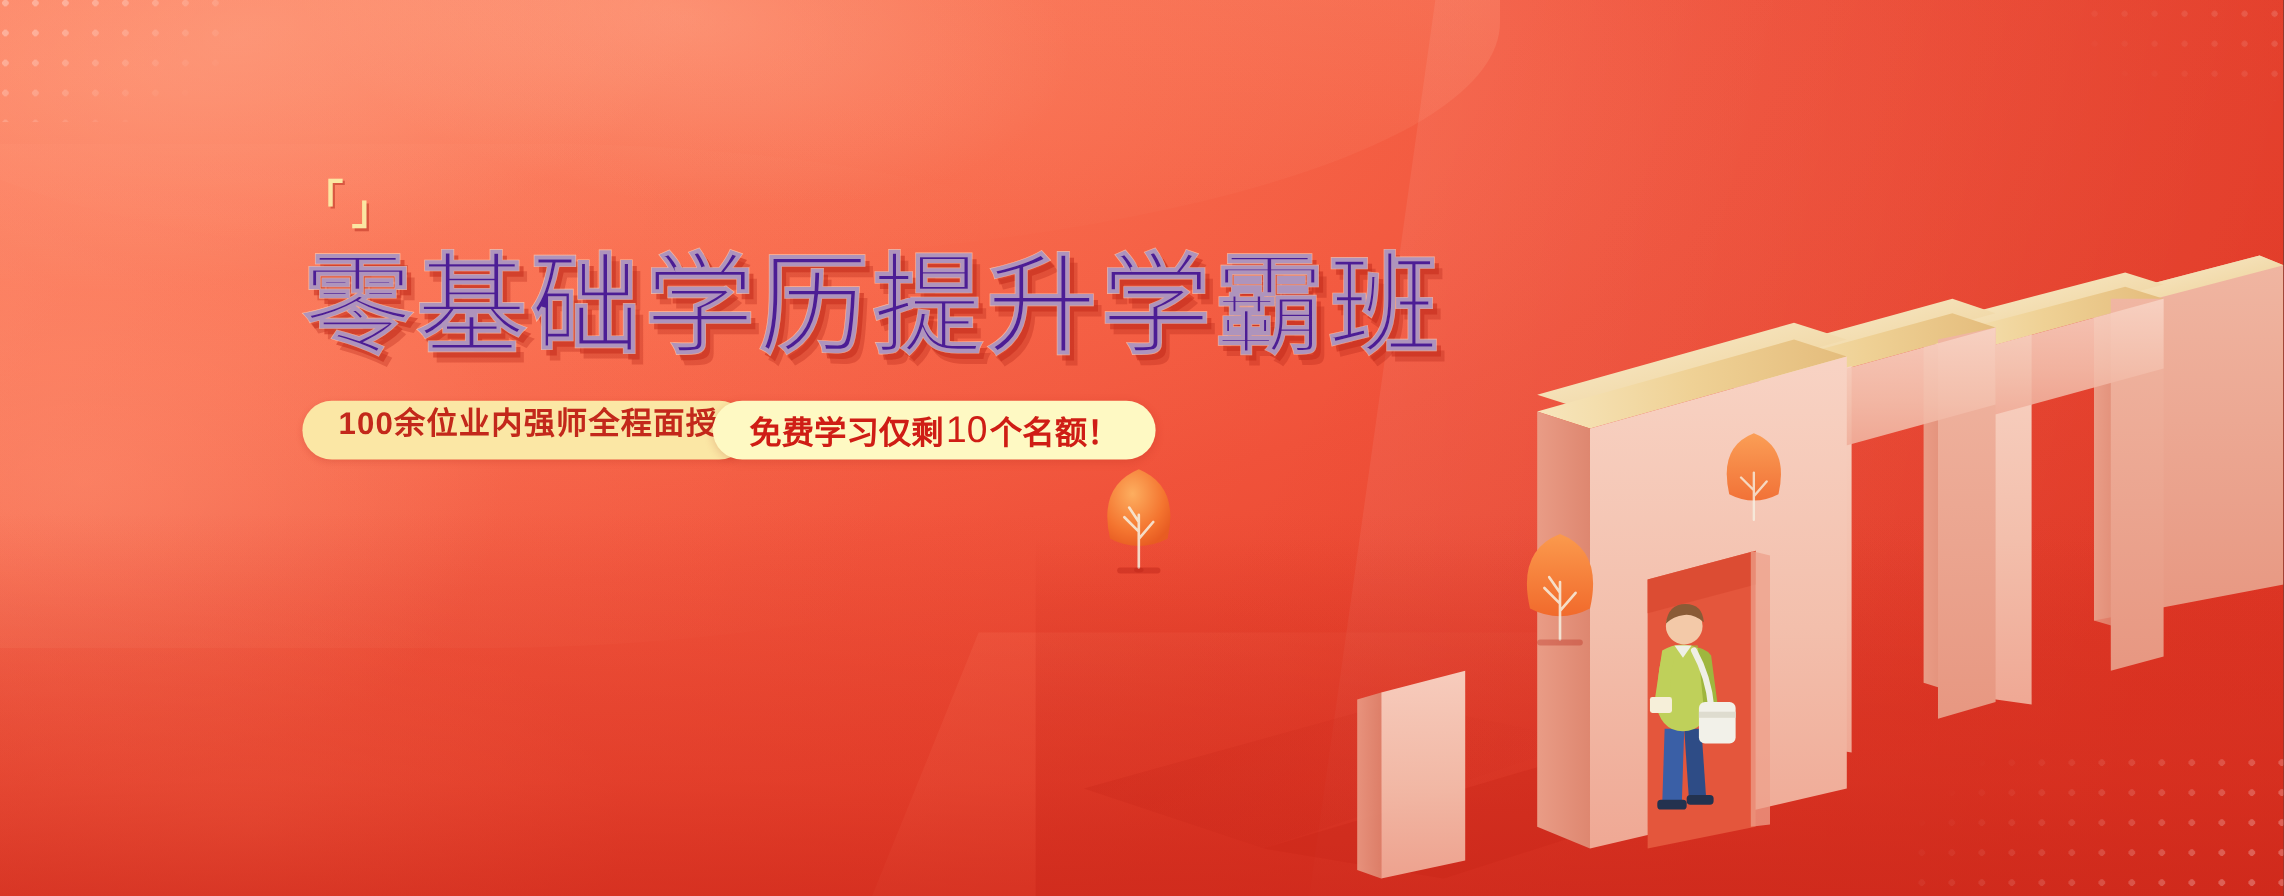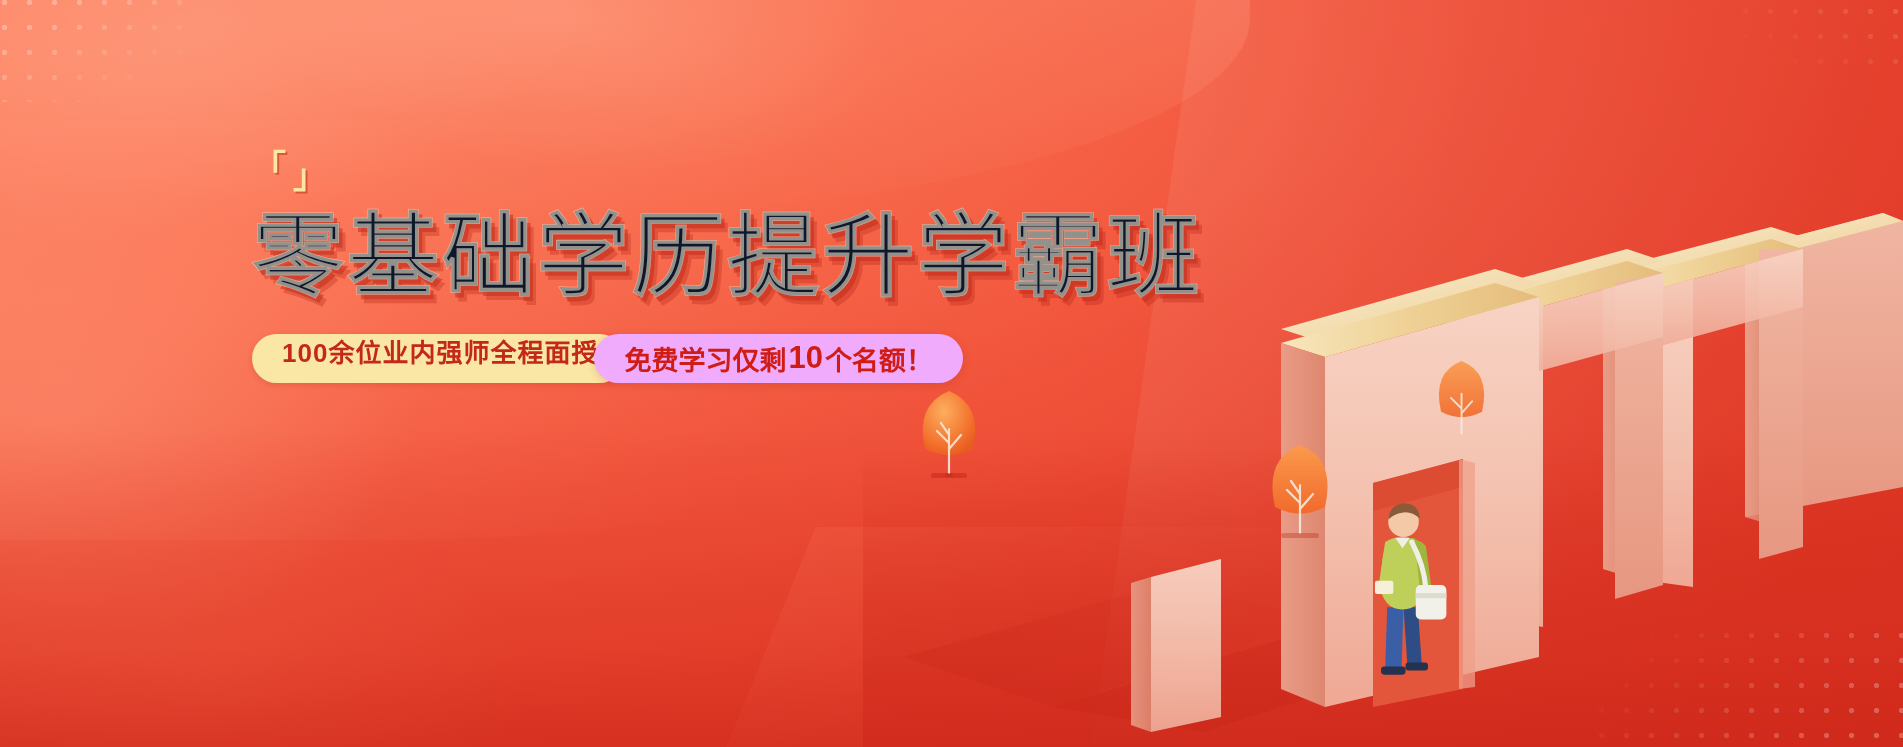--- a/index.html
+++ b/index.html
@@ -81,48 +81,48 @@
     line-height:1;
     height:40px;
   }
   .brk{font-size:34px;font-weight:700;color:#fbe6a2;line-height:1;position:relative;top:-3px;}
   .brk.close{top:6px;}
 
   .headline{
     margin-top:20px;
     font-size:92px;font-weight:900;letter-spacing:3px;
     line-height:1.02;white-space:nowrap;
-    color:#0f172a;
+    color:#4c1d95;
     text-shadow:
        4px 5px 0 rgba(196,44,28,.55),
        7px 9px 0 rgba(176,32,20,.30);
     -webkit-text-stroke:1px rgba(255,246,221,.55);
   }
 
   .pills{margin-top:30px;display:flex;align-items:center;}
   .pill{
     display:flex;align-items:center;justify-content:center;
     height:49px;border-radius:26px;white-space:nowrap;
     font-weight:700;
   }
   .pill-gold{
     background:#fbe7a5;color:#c3281b;
     font-size:26px;letter-spacing:1px;
     padding:0 26px 16px 30px;
     margin-right:-30px;
     box-shadow:0 2px 6px rgba(160,30,18,.18);
   }
   .pill-white{
-    background:#f0abfc;color:#cf1d15;
+    background:#fef9c3;color:#cf1d15;
     font-size:27px;letter-spacing:0px;
     padding:0 30px;
     position:relative;z-index:2;
     box-shadow:0 2px 8px rgba(160,30,18,.20);
   }
-  .pill-white .num{font-size:31px;font-weight:700;padding:0 2px;}
+  .pill-white .num{font-size:31px;font-weight:400;padding:0 2px;}
   .pill-white .bang{font-weight:900;}
 
   
   .illus{position:absolute;right:0;bottom:0;width:1000px;height:560px;}
   .illus svg{display:block;width:100%;height:100%;}
 </style>
 </head>
 <body>
 
 <div class="stage">

